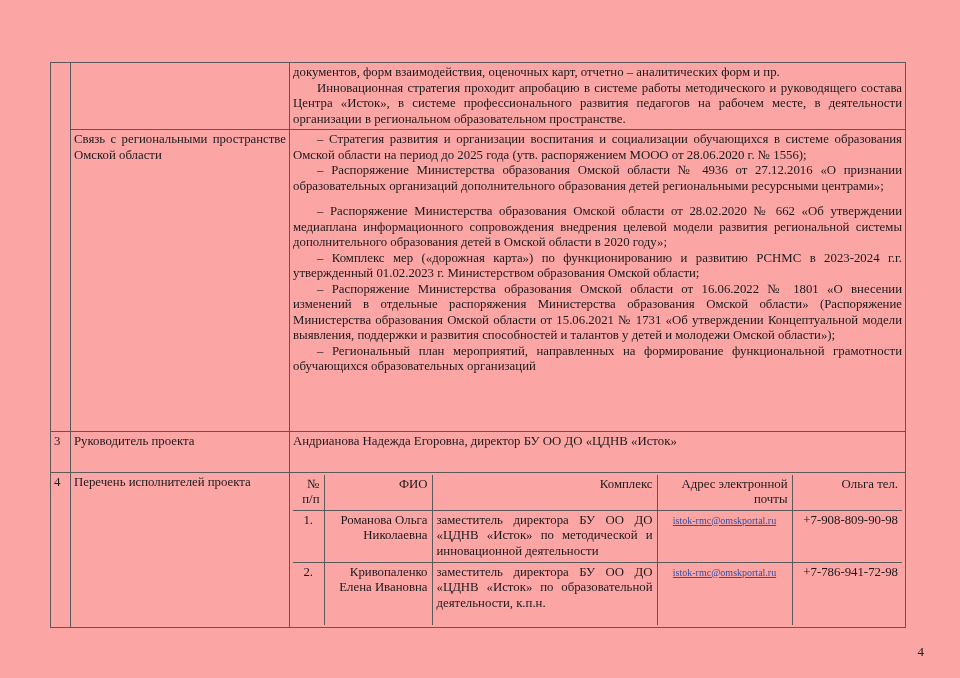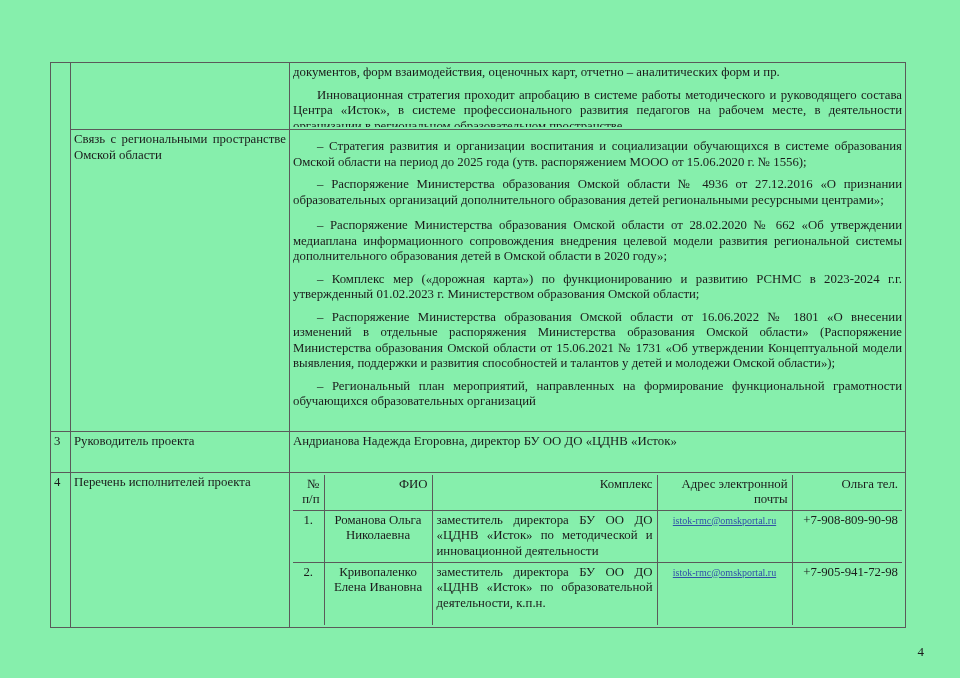--- a/index.html
+++ b/index.html
@@ -6,21 +6,21 @@
     margin: 0; padding: 0;
     width: 960px; height: 678px;
     background: #ffffff;
     font-family: "Liberation Serif", serif;
     color: #1b1b1b;
   }
   .page {
     position: relative;
     width: 960px; height: 678px;
     overflow: hidden;
-    background: #86efac;
+    background: #fca5a5;
   }
   table.outer {
     position: absolute;
     left: 50px; top: 62px;
     width: 856px;
     border-collapse: collapse;
     table-layout: fixed;
   }
   table.outer > tbody > tr > td {
     border: 1px solid #5a5a5a;
@@ -42,21 +42,21 @@
     vertical-align: bottom;
     padding-bottom: 22px;
   }
   .clip { overflow: hidden; }
   .clip-a { height: 62px; }
   .clip-b { height: 296px; }
   .contentcell p {
     margin: 0;
     text-align: justify;
   }
-  .contentcell p.indent { text-indent: 24px; margin-top: 7px; }
+  .contentcell p.indent { text-indent: 24px; }
   .contentcell p.gap { margin-top: 10px; }
   td.nestholder { padding: 0; vertical-align: top; }
   table.inner {
     width: 100%;
     border-collapse: collapse;
     table-layout: fixed;
   }
   table.inner th, table.inner td {
     border: 0 solid #5a5a5a;
     border-right-width: 1px;
@@ -65,21 +65,21 @@
     padding: 2px 4px;
     font-size: 12.8px;
     line-height: 15.5px;
     font-weight: normal;
     overflow: hidden;
   }
   table.inner tr > *:last-child { border-right-width: 0; }
   table.inner tr.lastrow > td { border-bottom-width: 0; }
   table.inner th { text-align: right; }
   td.cell-num { text-align: center; }
-  td.cell-name { text-align: center; }
+  td.cell-name { text-align: right; }
   td.cell-pos { text-align: justify; }
   td.cell-email { text-align: center; }
   td.cell-phone { text-align: right; padding-left: 6px; }
   a.email-link {
     color: #3050a8;
     text-decoration: underline;
     font-size: 10px;
     cursor: pointer;
   }
   .page-number {
@@ -110,21 +110,21 @@
             <p>документов, форм взаимодействия, оценочных карт, отчетно – аналитических форм и пр.</p>
             <p class="indent">Инновационная стратегия проходит апробацию в системе работы методического и руководящего состава Центра «Исток», в системе профессионального развития педагогов на рабочем месте, в деятельности организации в региональном образовательном пространстве.</p>
           </div>
         </td>
       </tr>
 
       <tr style="height:302px">
         <td class="labelcell">Связь с региональными пространстве Омской области</td>
         <td class="contentcell">
           <div class="clip clip-b">
-            <p class="indent">– Стратегия развития и организации воспитания и социализации обучающихся в системе образования Омской области на период до 2025 года (утв. распоряжением МООО от 15.06.2020 г. № 1556);</p>
+            <p class="indent">– Стратегия развития и организации воспитания и социализации обучающихся в системе образования Омской области на период до 2025 года (утв. распоряжением МООО от 28.06.2020 г. № 1556);</p>
             <p class="indent">– Распоряжение Министерства образования Омской области № 4936 от 27.12.2016 «О признании образовательных организаций дополнительного образования детей региональными ресурсными центрами»;</p>
             <p class="indent gap">– Распоряжение Министерства образования Омской области от 28.02.2020 № 662 «Об утверждении медиаплана информационного сопровождения внедрения целевой модели развития региональной системы дополнительного образования детей в Омской области в 2020 году»;</p>
             <p class="indent">– Комплекс мер («дорожная карта») по функционированию и развитию РСНМС в 2023-2024 г.г. утвержденный 01.02.2023 г. Министерством образования Омской области;</p>
             <p class="indent">– Распоряжение Министерства образования Омской области от 16.06.2022 № 1801 «О внесении изменений в отдельные распоряжения Министерства образования Омской области» (Распоряжение Министерства образования Омской области от 15.06.2021 № 1731 «Об утверждении Концептуальной модели выявления, поддержки и развития способностей и талантов у детей и молодежи Омской области»);</p>
             <p class="indent">– Региональный план мероприятий, направленных на формирование функциональной грамотности обучающихся образовательных организаций</p>
           </div>
         </td>
       </tr>
 
       <tr style="height:38px" class="row-leader">
@@ -162,21 +162,21 @@
                 </td>
                 <td class="cell-phone">+7-908-809-90-98</td>
               </tr>
               <tr style="height:63px" class="lastrow">
                 <td class="cell-num">2.</td>
                 <td class="cell-name">Кривопаленко Елена Ивановна</td>
                 <td class="cell-pos">заместитель директора БУ ОО ДО «ЦДНВ «Исток» по образовательной деятельности, к.п.н.</td>
                 <td class="cell-email">
                   <a class="email-link">istok-rmc@omskportal.ru</a>
                 </td>
-                <td class="cell-phone">+7-905-941-72-98</td>
+                <td class="cell-phone">+7-786-941-72-98</td>
               </tr>
             </tbody>
           </table>
         </td>
       </tr>
     </tbody>
   </table>
 
   <div class="page-number">4</div>
 

